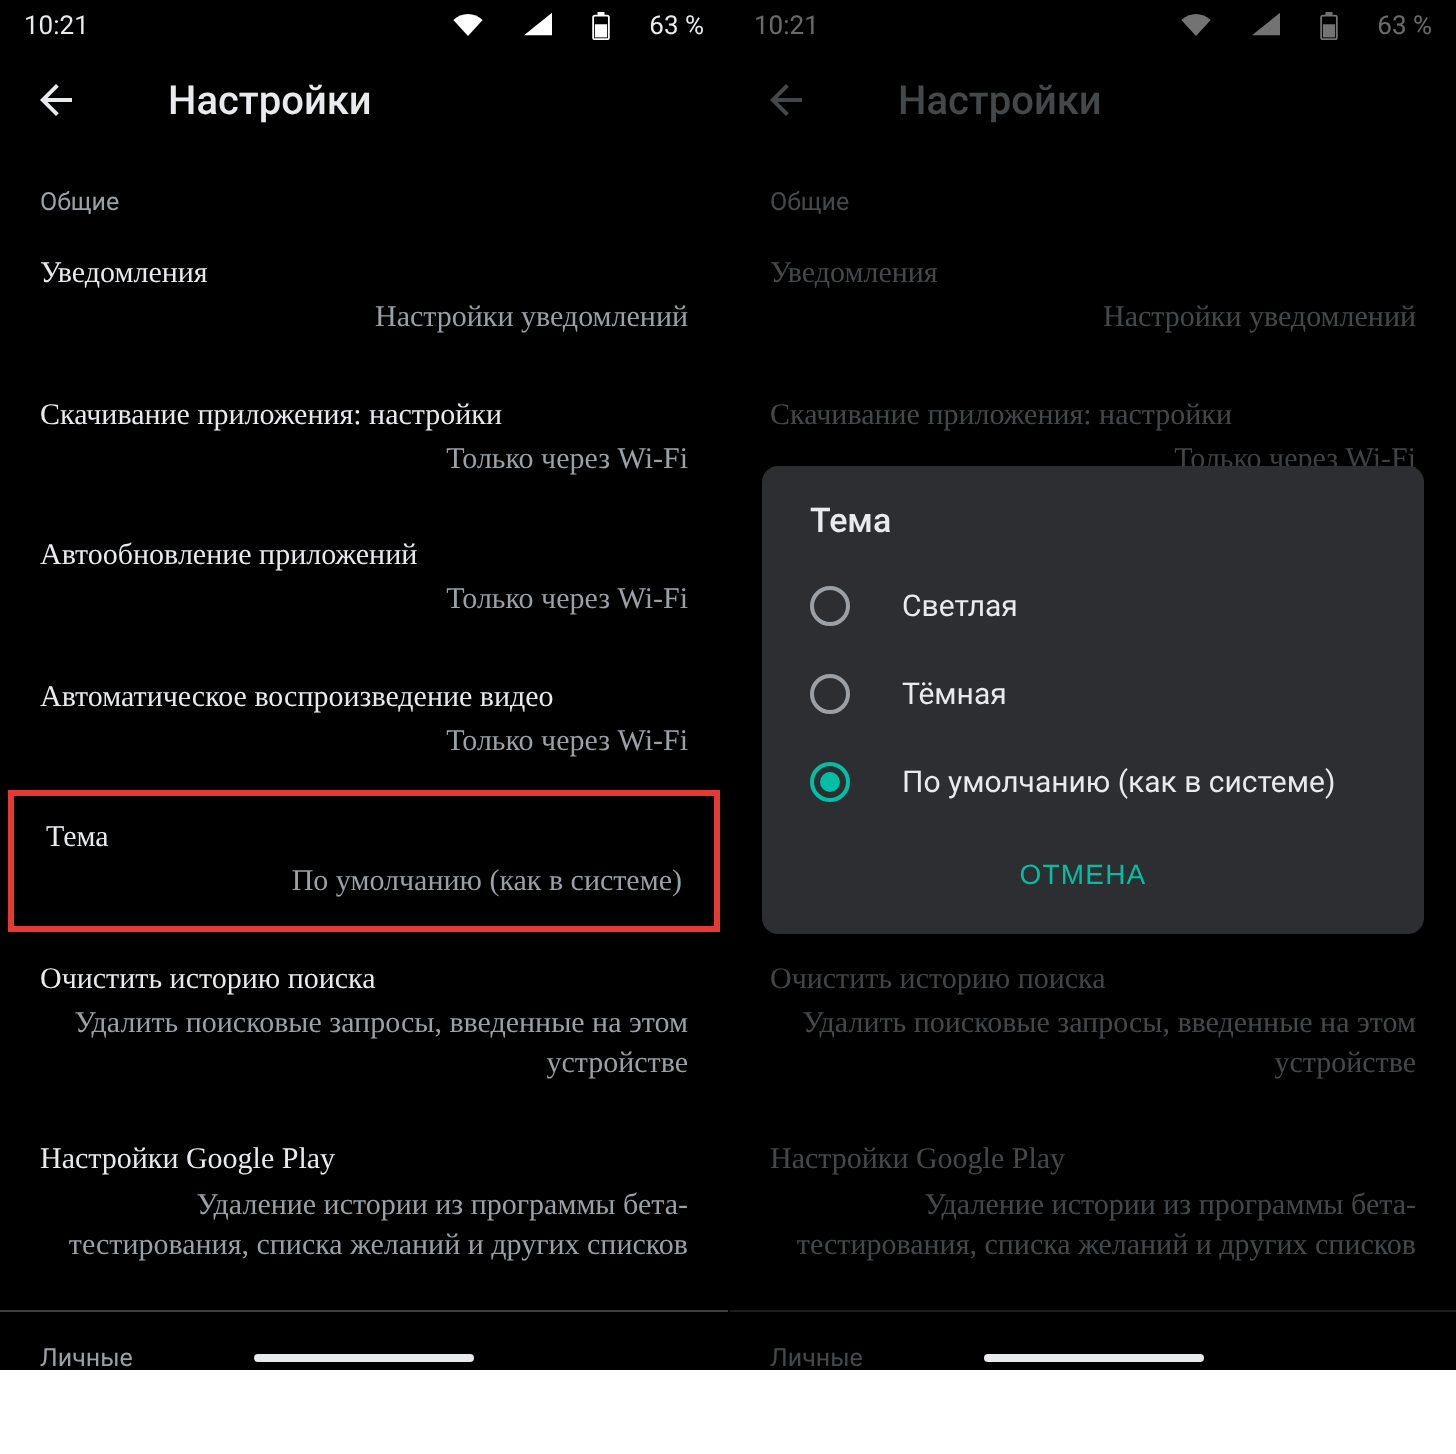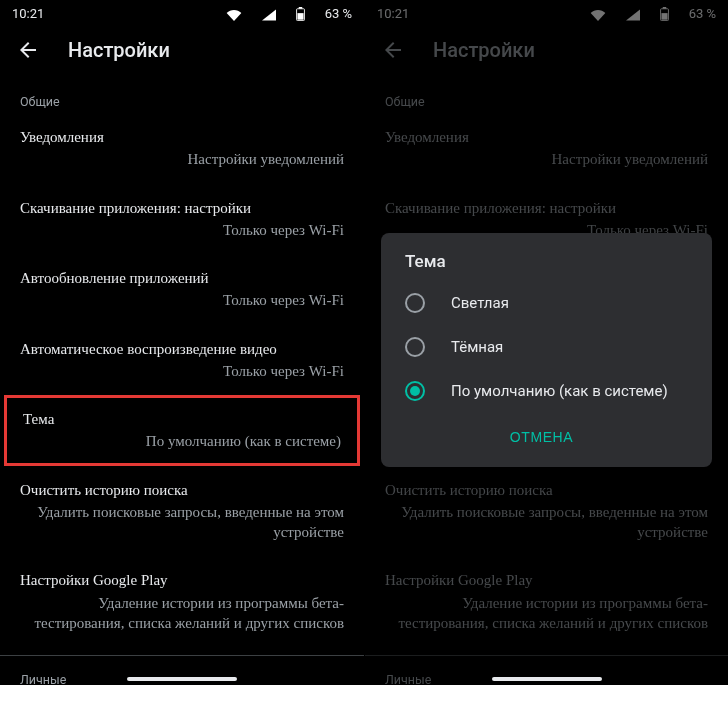--- a/index.html
+++ b/index.html
@@ -22,33 +22,33 @@
 .phone + .phone { border-left: 1px solid #000; }
 .statusbar {
   height: 24px;
   display: flex;
   align-items: center;
   justify-content: space-between;
   padding: 2px 12px 0 12px;
   font-size: 13px;
   font-weight: 400;
 }
-.statusbar .right { display: flex; align-items: flex-end; gap: 20px; }
+.statusbar .right { display: flex; align-items: flex-start; gap: 20px; }
 .statusbar svg { display: block; }
 .header {
   height: 52px;
   display: flex;
   align-items: center;
   padding: 0 16px;
 }
 .back-icon { width: 24px; height: 24px; }
 .header-title {
   font-size: 20px;
   font-weight: 500;
-  margin-left: 28px;
+  margin-left: 44px;
 }
 .section-label {
   padding: 18px 20px 4px 20px;
   font-size: 12.5px;
   color: #9aa0a6;
 }
 .settings-list { padding-top: 0; }
 .item {
   padding: 14px 20px;
   font-family: Liberation Serif, serif;

